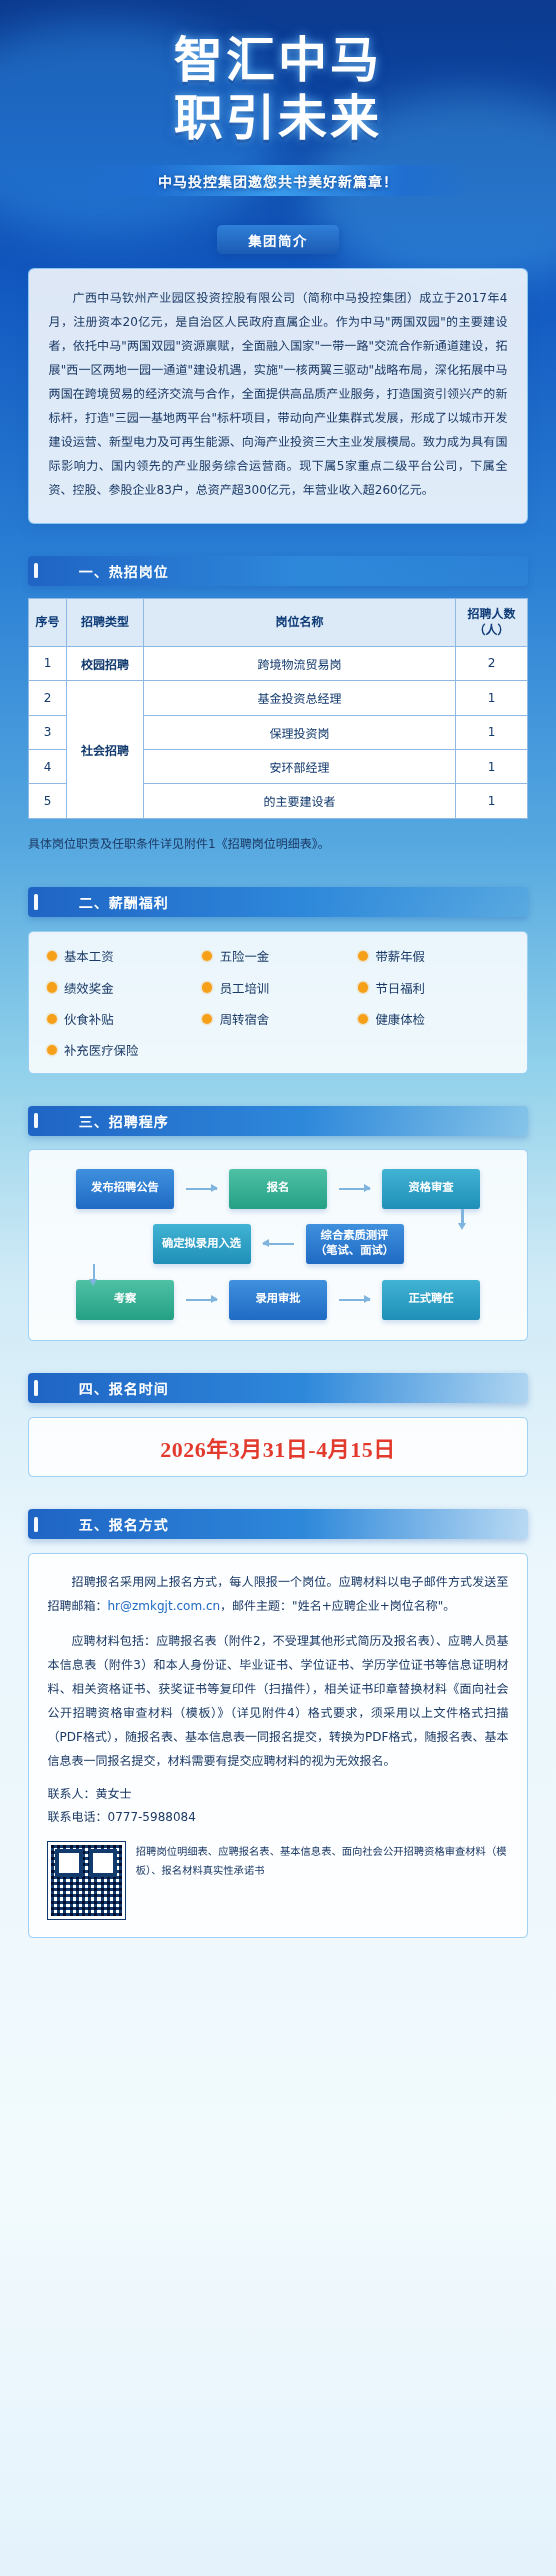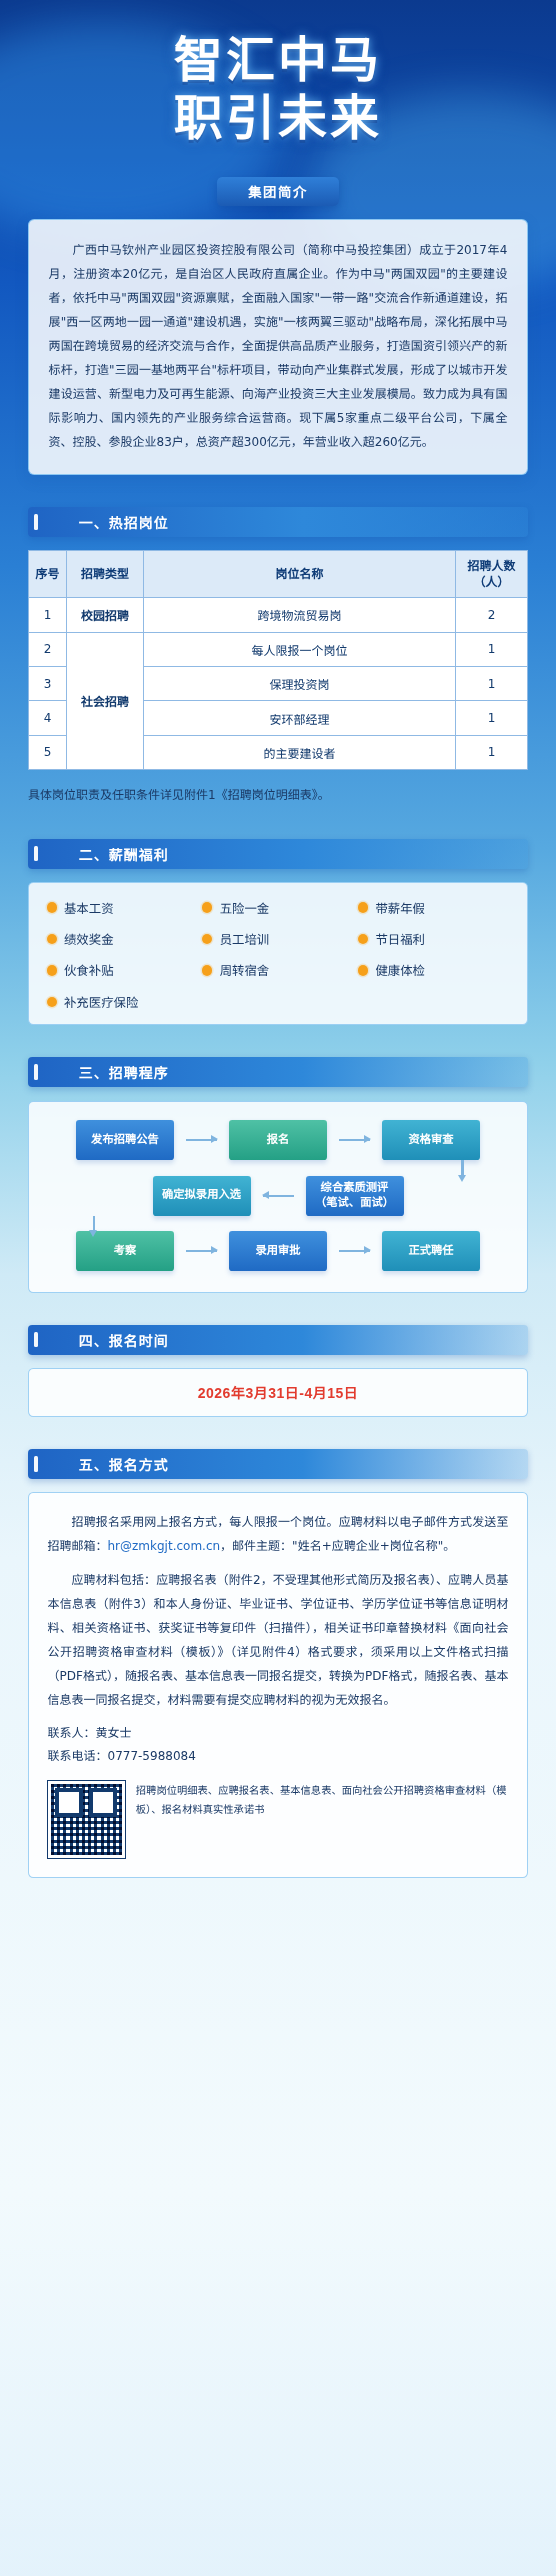--- a/index.html
+++ b/index.html
@@ -229,22 +229,22 @@
   
   .date-box {
     margin-top: 13.4px;
     background: rgba(255,255,255,.86);
     border: 0.5px solid rgba(120,190,240,.7);
     border-radius: 5.2px;
     padding: 13.4px 10.3px;
     text-align: center;
   }
   .date-text {
-    font-family: Liberation Sans, sans-serif;
-    font-size: 14px; font-weight: 700; color: #e23b2e; letter-spacing: 0.5px;
+    font-family: Liberation Serif, serif;
+    font-size: 22px; font-weight: 700; color: #e23b2e; letter-spacing: 0.5px;
   }
 
   
   .apply {
     margin-top: 13.4px;
     background: rgba(255,255,255,.86);
     border: 0.5px solid rgba(120,190,240,.7);
     border-radius: 5.2px;
     padding: 16.5px 18.5px 18.5px;
   }
@@ -287,20 +287,23 @@
 <div class="poster">
 
   <div class="glow g1"></div>
   <div class="glow g2"></div>
 
   <div class="header">
     <div class="title-main">
       <span>智汇中马</span>
       <span class="line2">职引未来</span>
     </div>
+    <div class="subtitle-wrap">
+      <div class="subtitle">中马投控集团邀您共书美好新篇章！</div>
+    </div>
   </div>
 
   <div class="pill-title">集团简介</div>
 
   <div class="card">
     <p class="intro-p">广西中马钦州产业园区投资控股有限公司（简称中马投控集团）成立于2017年4月，注册资本20亿元，是自治区人民政府直属企业。作为中马"两国双园"的主要建设者，依托中马"两国双园"资源禀赋，全面融入国家"一带一路"交流合作新通道建设，拓展"西一区两地一园一通道"建设机遇，实施"一核两翼三驱动"战略布局，深化拓展中马两国在跨境贸易的经济交流与合作，全面提供高品质产业服务，打造国资引领兴产的新标杆，打造"三园一基地两平台"标杆项目，带动向产业集群式发展，形成了以城市开发建设运营、新型电力及可再生能源、向海产业投资三大主业发展模局。致力成为具有国际影响力、国内领先的产业服务综合运营商。现下属5家重点二级平台公司，下属全资、控股、参股企业83户，总资产超300亿元，年营业收入超260亿元。</p>
   </div>
 
   <div class="sec">
     <div class="sec-head">
@@ -319,21 +322,21 @@
       <tbody>
         <tr>
           <td class="idx">1</td>
           <td class="type">校园招聘</td>
           <td class="name">跨境物流贸易岗</td>
           <td class="num">2</td>
         </tr>
         <tr>
           <td class="idx">2</td>
           <td class="type" rowspan="4">社会招聘</td>
-          <td class="name">每人限报一个岗位</td>
+          <td class="name">基金投资总经理</td>
           <td class="num">1</td>
         </tr>
         <tr>
           <td class="idx">3</td>
           <td class="name">保理投资岗</td>
           <td class="num">1</td>
         </tr>
         <tr>
           <td class="idx">4</td>
           <td class="name">安环部经理</td>

